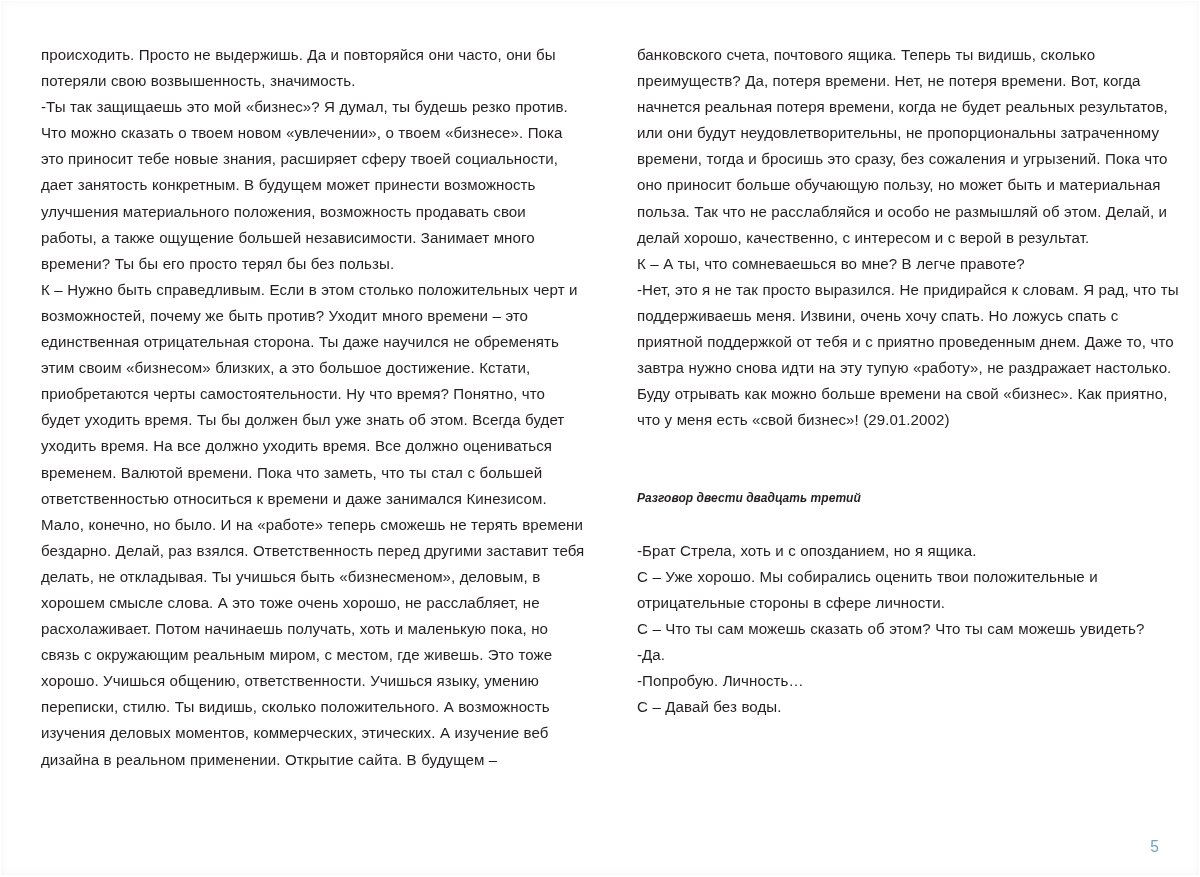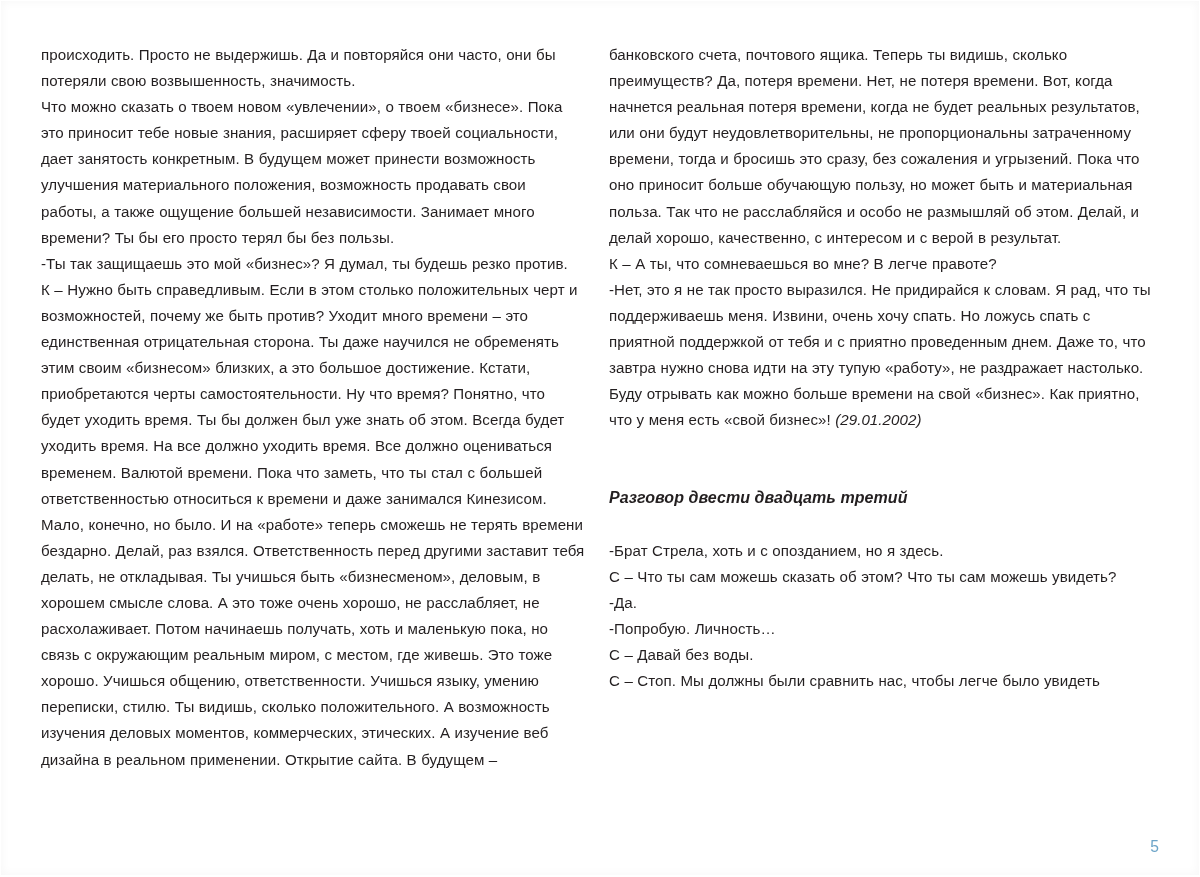--- a/index.html
+++ b/index.html
@@ -32,90 +32,90 @@
     top: 0;
     width: 1200px;
     height: 877px;
   }
   .column {
     position: absolute;
     top: 42px;
     width: 545px;
   }
   #col-left  { left: 41px;  }
-  #col-right { left: 609px; }
+  #col-right { left: 637px; }
 
   .para {
     margin: 0;
     font-size: 15.1px;
     line-height: 26.1px;
     color: #231f20;
     text-align: left;
     letter-spacing: 0.004em;
     word-spacing: 0.012em;
   }
   .para + .para { margin-top: 0; }
 
   .spacer-lines {
     height: 52px;
   }
 
   .heading {
     margin: 0;
-    font-size: 16px;
+    font-size: 12px;
     line-height: 26.1px;
     font-weight: bold;
     font-style: italic;
     color: #231f20;
     letter-spacing: 0.004em;
   }
   .heading-gap-after { height: 26px; }
 
-  .date-italic { font-style: italic; }
+  .date-italic { }
 
   #page-number {
     position: absolute;
     right: 41px;
     top: 838px;
     font-size: 15.6px;
     line-height: 18px;
     color: #6ca4c8;
     text-align: right;
   }
 </style>
 </head>
 <body>
 
 <div id="page">
 
   <div id="columns">
 
     <div class="column" id="col-left">
       <p class="para">происходить. Просто не выдержишь. Да и повторяйся они часто, они бы потеряли свою возвышенность, значимость.</p>
+      <p class="para">-Ты так защищаешь это мой «бизнес»? Я думал, ты будешь резко против.</p>
       <p class="para">Что можно сказать о твоем новом «увлечении», о твоем «бизнесе». Пока это приносит тебе новые знания, расширяет сферу твоей социальности, дает занятость конкретным. В будущем может принести возможность улучшения материального положения, возможность продавать свои работы, а также ощущение большей независимости. Занимает много времени? Ты бы его просто терял бы без пользы.</p>
-      <p class="para">-Ты так защищаешь это мой «бизнес»? Я думал, ты будешь резко против.</p>
       <p class="para">К – Нужно быть справедливым. Если в этом столько положительных черт и возможностей, почему же быть против? Уходит много времени – это единственная отрицательная сторона. Ты даже научился не обременять этим своим «бизнесом» близких, а это большое достижение. Кстати, приобретаются черты самостоятельности. Ну что время? Понятно, что будет уходить время. Ты бы должен был уже знать об этом. Всегда будет уходить время. На все должно уходить время. Все должно оцениваться временем. Валютой  времени. Пока что заметь, что ты стал с большей ответственностью относиться к времени и даже занимался Кинезисом. Мало, конечно, но было. И на «работе» теперь сможешь не терять времени бездарно. Делай, раз взялся. Ответственность перед другими заставит тебя делать, не откладывая.  Ты учишься быть «бизнесменом», деловым, в хорошем смысле слова. А это тоже очень хорошо, не расслабляет, не расхолаживает. Потом начинаешь получать, хоть и маленькую пока, но связь с окружающим реальным миром, с местом, где живешь. Это тоже хорошо. Учишься общению, ответственности. Учишься языку, умению переписки, стилю. Ты видишь, сколько положительного. А возможность изучения деловых моментов, коммерческих, этических. А изучение веб дизайна в реальном применении. Открытие сайта. В будущем –</p>
     </div>
 
     <div class="column" id="col-right">
       <p class="para">банковского счета, почтового ящика. Теперь ты видишь, сколько преимуществ? Да, потеря времени. Нет, не потеря времени. Вот, когда начнется реальная потеря времени, когда не будет реальных результатов, или они будут неудовлетворительны, не пропорциональны затраченному времени, тогда и бросишь это сразу, без сожаления и угрызений. Пока что оно приносит больше обучающую пользу, но может быть и материальная польза. Так что не расслабляйся и особо не размышляй об этом. Делай, и делай хорошо, качественно, с интересом и с верой в результат.</p>
       <p class="para">К – А ты, что сомневаешься во мне? В легче правоте?</p>
       <p class="para"><span>-Нет, это я не так просто выразился. Не придирайся к словам. Я рад, что ты поддерживаешь меня. Извини, очень хочу спать. Но ложусь спать с приятной поддержкой от тебя и с приятно проведенным днем. Даже то, что завтра нужно снова идти на эту тупую «работу», не раздражает настолько. Буду отрывать как можно больше времени на свой «бизнес». Как приятно, что у меня есть «свой бизнес»! </span><span class="date-italic">(29.01.2002)</span></p>
 
       <div class="spacer-lines"></div>
 
       <p class="heading">Разговор двести двадцать третий</p>
 
       <div class="heading-gap-after"></div>
 
-      <p class="para">-Брат Стрела, хоть и с опозданием, но я здесь.</p>
+      <p class="para">-Брат Стрела, хоть и с опозданием, но я ящика.</p>
+      <p class="para">С – Уже хорошо. Мы собирались оценить твои положительные и отрицательные стороны в сфере личности.</p>
       <p class="para">С – Что ты сам можешь сказать об этом? Что ты сам можешь увидеть?</p>
       <p class="para">-Да.</p>
       <p class="para">-Попробую. Личность…</p>
       <p class="para">С – Давай без воды.</p>
-      <p class="para">С – Стоп. Мы должны были сравнить нас, чтобы легче было увидеть</p>
     </div>
 
   </div>
 
   <div id="page-number">5</div>
 
 </div>
 
 </body></html>

